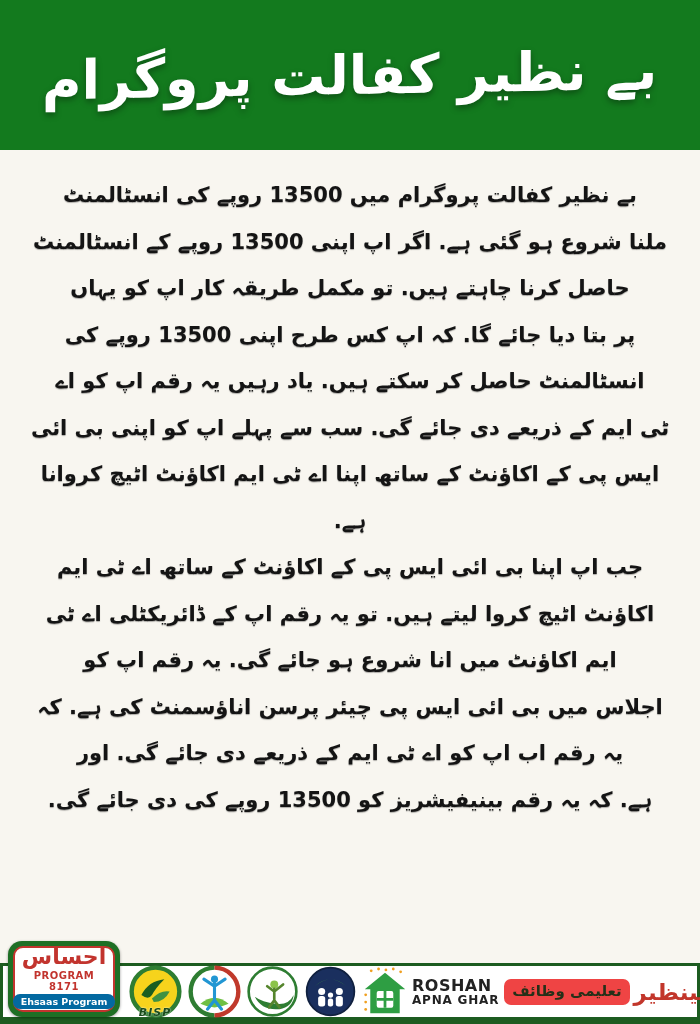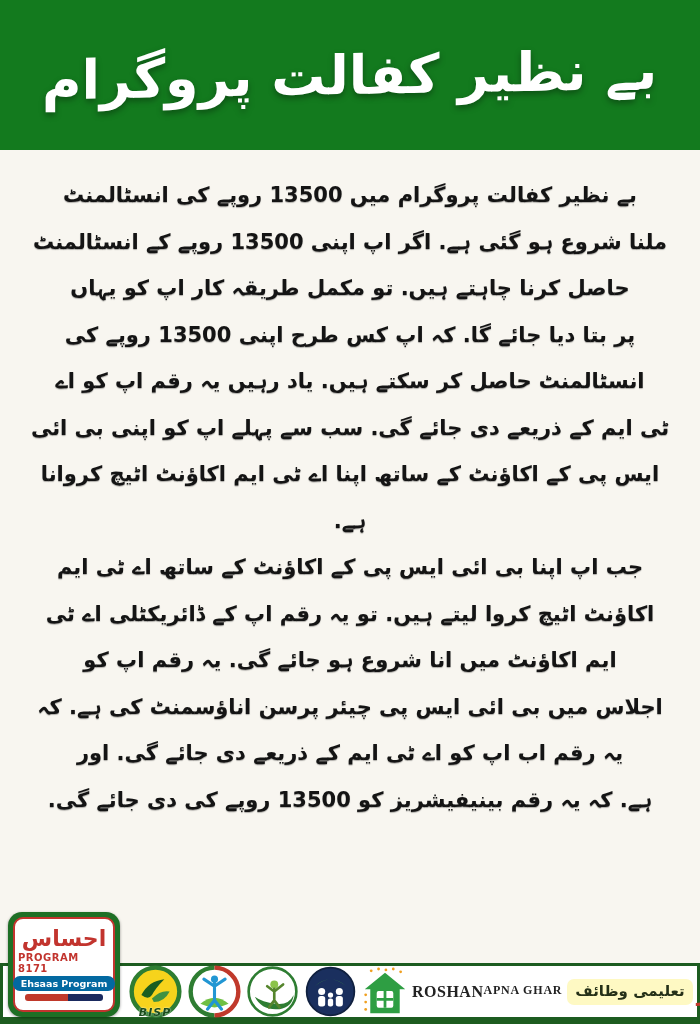--- a/index.html
+++ b/index.html
@@ -55,26 +55,27 @@
     border: 3px solid #1d5c20;
     border-bottom-width: 7px;
     display: flex; align-items: center;
     padding-left: 124px; padding-right: 4px;
     gap: 5px;
   }
 
   
   .ehsaas-box {
     position: absolute; left: 8px; bottom: 7px;
-    width: 112px; height: 105px;
+    width: 112px; height: 76px;
     background: #1e6f25;
     border-radius: 14px;
     padding: 5px;
     z-index: 5;
     box-shadow: 0 1px 3px rgba(0,0,0,0.4);
+    text-align: center;
   }
   .ehsaas-inner {
     width: 100%; height: 100%;
     background: #ffffff;
     border: 2.5px solid #c2342e;
     border-radius: 10px;
     display: flex; flex-direction: column; align-items: center; justify-content: center;
     gap: 2px; padding: 3px;
   }
   .ehsaas-urdu {
@@ -98,34 +99,34 @@
   
   .logo-circle { width: 53px; height: 53px; flex: 0 0 auto; position: relative; }
   .bisp-wrap { width: 56px; flex: 0 0 auto; display: flex; flex-direction: column; align-items: center; font-style: italic; }
   .bisp-label {
     font-size: 11px; font-weight: 700; color: #1b4d1e; letter-spacing: 1px;
     margin-top: -12px; z-index: 2; text-shadow: 0 0 2px #fff;
   }
 
   
   .roshan { display: flex; align-items: center; gap: 4px; flex: 0 0 auto; }
-  .roshan-text { display: flex; flex-direction: row; line-height: 1; font-family: Liberation Serif, serif; }
+  .roshan-text { display: flex; flex-direction: column; line-height: 1; }
   .roshan-line1 { font-size: 16px; font-weight: 700; color: #222222; letter-spacing: 0.5px; }
   .roshan-line2 { font-size: 12px; font-weight: 700; color: #222222; letter-spacing: 0.8px; }
 
   
   .brand-unit { display: flex; align-items: center; gap: 4px; flex: 0 0 auto; direction: ltr; }
   .brand-red {
     color: #c2362b; font-size: 23px; font-weight: 700; direction: rtl; white-space: nowrap;
   }
   .badge {
     font-weight: 700; direction: rtl; white-space: nowrap;
     border-radius: 7px; padding: 3px 8px 5px 8px;
   }
-  .badge-yellow { background: #fef9c3; color: #253018; font-size: 15px; }
+  .badge-yellow { background: #ef4444; color: #253018; font-size: 15px; }
 </style>
 </head>
 <body>
 
 <div class="page">
 
   <div class="header">
     <div class="title">بے نظیر کفالت پروگرام</div>
   </div>
 

